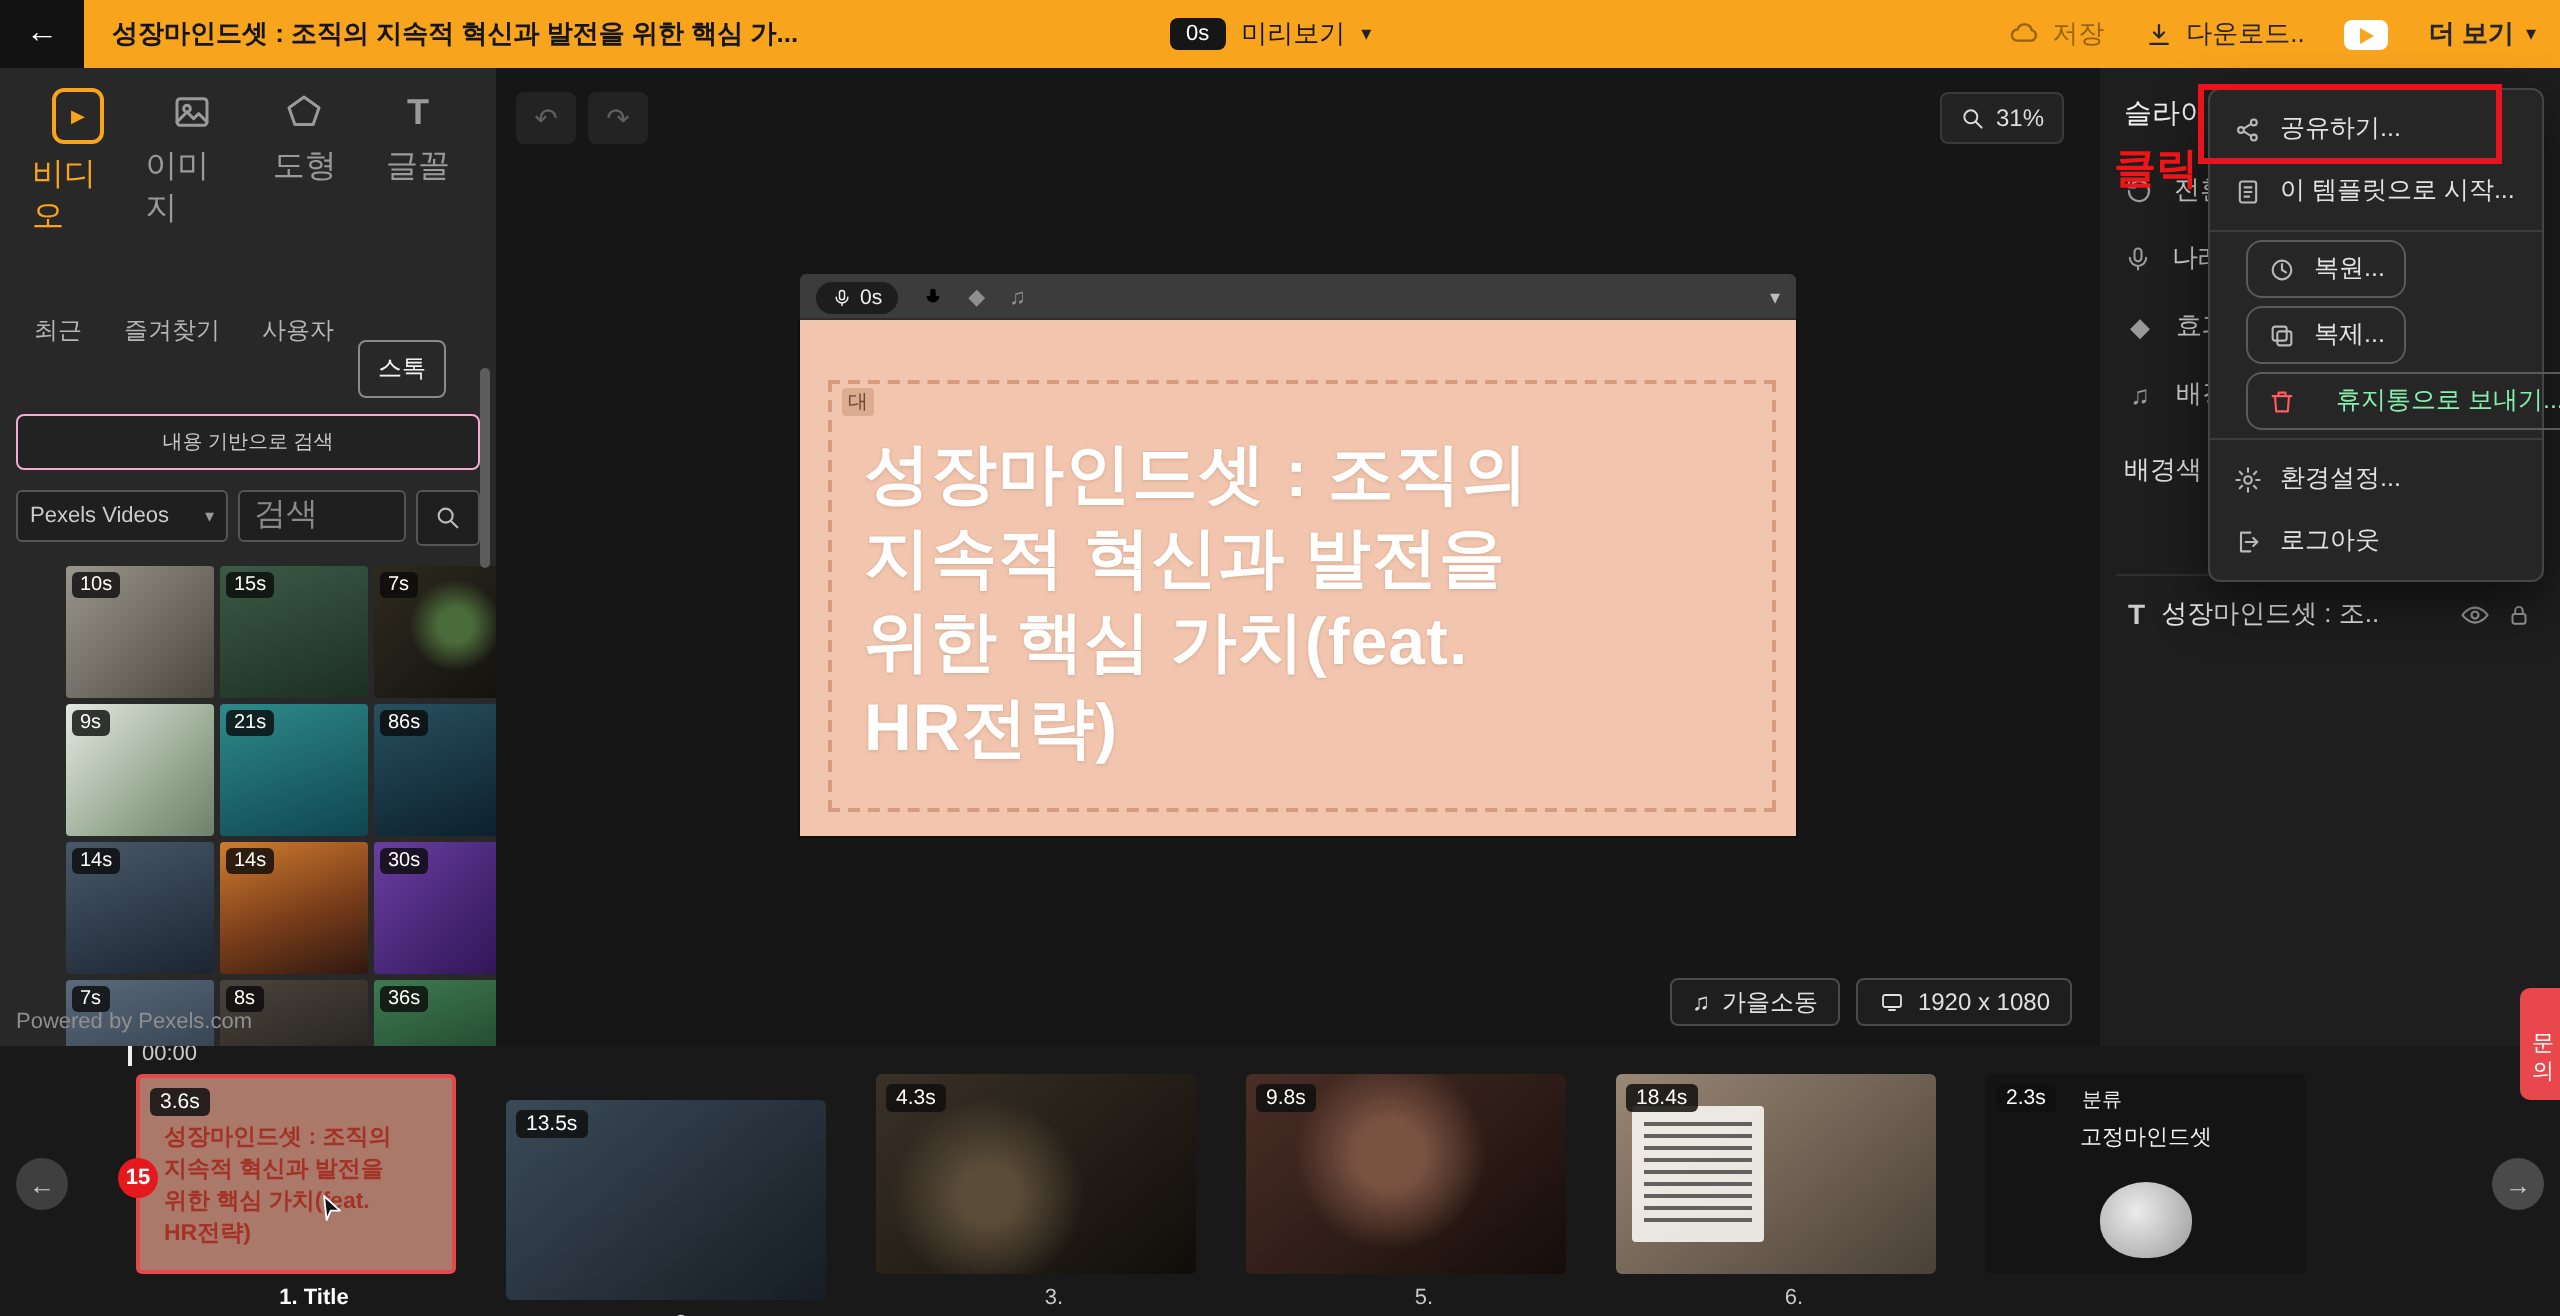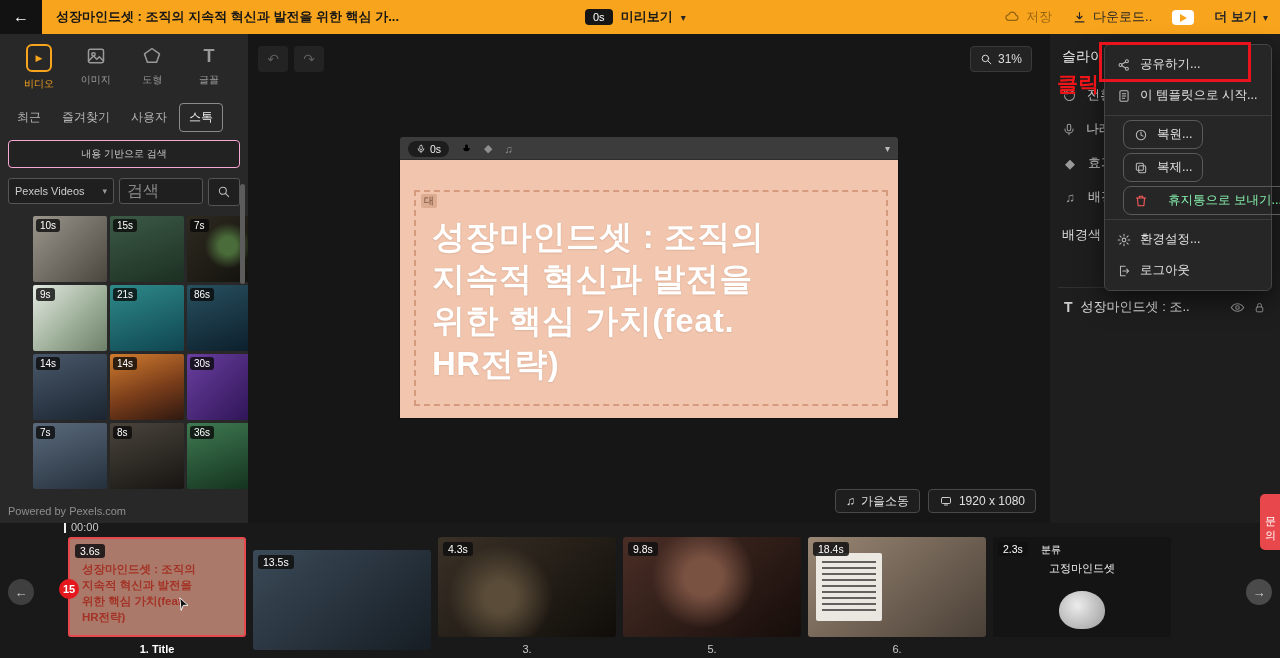--- a/index.html
+++ b/index.html
@@ -6,40 +6,40 @@
   .app{position:relative;width:1280px;height:658px;background:#191919;font-family:"Liberation Sans",sans-serif;overflow:hidden;-webkit-font-smoothing:antialiased;}
   svg{display:block;}
   .ic svg{fill:none;stroke:currentColor;stroke-width:1.8;stroke-linecap:round;stroke-linejoin:round;}
 
   
   .topbar{position:absolute;top:0;left:0;right:0;height:34px;background:#f8a41d;display:flex;align-items:center;z-index:10;}
   .back-btn{width:42px;height:34px;background:#121212;color:#fff;display:flex;align-items:center;justify-content:center;font-size:16px;cursor:pointer;}
   .tb-title{margin-left:14px;font-size:13px;font-weight:700;color:#161616;white-space:nowrap;overflow:hidden;text-overflow:ellipsis;max-width:440px;}
   .tb-center{position:absolute;left:585px;top:0;height:34px;display:flex;align-items:center;gap:8px;}
   .time-pill{background:#161616;color:#fff;font-size:11px;padding:2px 8px;border-radius:4px;}
-  .preview-label{font-size:13px;color:#181818;font-weight:700;text-align:right;}
+  .preview-label{font-size:13px;color:#181818;font-weight:400;text-align:right;}
   .tb-caret{font-size:10px;color:#222;}
   .tb-right{position:absolute;right:12px;top:0;height:34px;display:flex;align-items:center;gap:20px;}
   .tb-item{display:flex;align-items:center;gap:6px;font-size:13px;color:#262626;cursor:pointer;}
   .tb-item.muted{color:rgba(30,20,0,0.45);}
   .yt-badge{width:22px;height:15px;background:#fff;border-radius:4px;position:relative;}
   .yt-badge i{position:absolute;left:8px;top:4px;border-left:7px solid #f8a41d;border-top:4px solid transparent;border-bottom:4px solid transparent;}
 
   
   .left-panel{position:absolute;left:0;top:34px;width:248px;height:489px;background:#282828;}
   .atabs{display:flex;justify-content:space-between;padding:10px 16px 4px;}
   .atab{display:flex;flex-direction:column;align-items:center;gap:5px;width:46px;cursor:pointer;color:#9a9a9a;}
-  .atab .alabel{font-size:10px;}
+  .atab .alabel{font-size:16px;}
   .atab.active{color:#f8a41d;}
   .vid-ic{width:22px;height:20px;border:2px solid #f8a41d;border-radius:6px;color:#f8a41d;font-size:9px;display:flex;align-items:center;justify-content:center;}
   .atab .ic{height:24px;display:flex;align-items:center;}
   .t-glyph{font-size:18px;font-weight:700;line-height:24px;}
   .stabs{display:flex;align-items:center;gap:3px;padding:8px 8px 8px;}
   .stab{font-size:12px;color:#b5b5b5;padding:5px 9px;cursor:pointer;}
-  .stab.active{border:1px solid #8a8a8a;border-radius:4px;color:#f2f2f2;}
+  .stab.active{border:1px solid #8a8a8a;border-radius:4px;color:#f2f2f2;margin-top:39px;}
   .content-search-btn{margin:0 8px 10px;height:26px;border:1px solid #f9a8d4;border-radius:4px;background:#222;color:#c9c9c9;font-size:10px;display:flex;align-items:center;justify-content:center;cursor:pointer;}
   .search-row{display:flex;gap:5px;margin:0 8px 10px;}
   .provider-select{flex:0 0 106px;height:26px;background:#1f1f1f;border:1px solid #555;border-radius:3px;color:#ccc;font-size:11px;display:flex;align-items:center;justify-content:space-between;padding:0 6px;box-sizing:border-box;cursor:pointer;}
   .search-input{flex:1;min-width:0;height:26px;background:#1f1f1f;border:1px solid #555;border-radius:3px;color:#ddd;font-size:16px;padding:0 7px;box-sizing:border-box;outline:none;}
   .search-input::placeholder{color:#8a8a8a;}
   .search-btn{flex:0 0 30px;height:26px;background:#1f1f1f;border:1px solid #555;border-radius:3px;display:flex;align-items:center;justify-content:center;color:#bbb;cursor:pointer;}
   .thumb-grid{display:grid;grid-template-columns:repeat(3,74px);gap:3px;margin:0 8px;padding-left:25px;}
   .vthumb{position:relative;height:66px;border-radius:2px;overflow:hidden;cursor:pointer;}
   .dur{position:absolute;top:3px;left:3px;background:rgba(10,10,10,.8);color:#fff;font-size:10px;padding:1px 4px;border-radius:3px;}
   .g1{background:linear-gradient(135deg,#9a968c,#6b675e 60%,#4a463e);}
@@ -100,21 +100,21 @@
   .red-box{position:absolute;left:1099px;top:42px;width:146px;height:34px;border:3px solid #e8131c;z-index:30;pointer-events:none;}
   .click-note{position:absolute;left:1057px;top:70px;color:#ee1418;font-size:21px;font-weight:800;z-index:30;}
 
   
   .timeline{position:absolute;left:0;top:523px;width:1280px;height:135px;background:#191919;overflow:hidden;}
   .tl-head{position:absolute;left:64px;top:-2px;display:flex;align-items:center;gap:5px;}
   .ph-bar{width:2px;height:12px;background:#eee;}
   .ph-time{font-size:11px;color:#ccc;}
   .tl-strip{position:absolute;left:68px;top:14px;display:flex;gap:7px;}
   .tl-slide{position:relative;width:178px;flex:0 0 178px;}
-  .tl-thumb{position:relative;width:178px;height:100px;border-radius:3px;overflow:hidden;background:#222;box-sizing:border-box;cursor:pointer;}
+  .tl-thumb{position:relative;width:160px;height:100px;border-radius:3px;overflow:hidden;background:#222;box-sizing:border-box;cursor:pointer;}
   .tl-dur{position:absolute;top:5px;left:5px;background:rgba(15,15,15,.85);color:#fff;font-size:10.5px;padding:1px 5px;border-radius:3px;z-index:3;}
   .tl-label{text-align:center;font-size:11px;color:#c9c9c9;margin-top:6px;}
   .tl-1 .tl-thumb{border:2px solid #e5484d;background:#c89584;}
   .tl-1 .tl-label{color:#fff;font-weight:700;}
   .tl1-overlay{position:absolute;inset:0;background:rgba(70,25,12,.22);}
   .tl1-cap{position:absolute;left:12px;top:22px;right:8px;color:#a33326;font-size:11.5px;font-weight:700;line-height:1.4;white-space:pre-line;}
   .tl-badge{position:absolute;left:-9px;top:42px;width:20px;height:20px;border-radius:50%;background:#e5191d;color:#fff;font-size:11px;font-weight:700;display:flex;align-items:center;justify-content:center;z-index:5;}
   .tl-cursor{position:absolute;right:52px;top:56px;z-index:4;}
   .tl2bg{background:linear-gradient(140deg,#3b4a58,#161d24);margin-top:13px;}
   .tl3bg{background:radial-gradient(circle at 35% 60%,#5a4c38 0 12%,rgba(0,0,0,0) 40%),linear-gradient(140deg,#3a3127,#100d09);}

